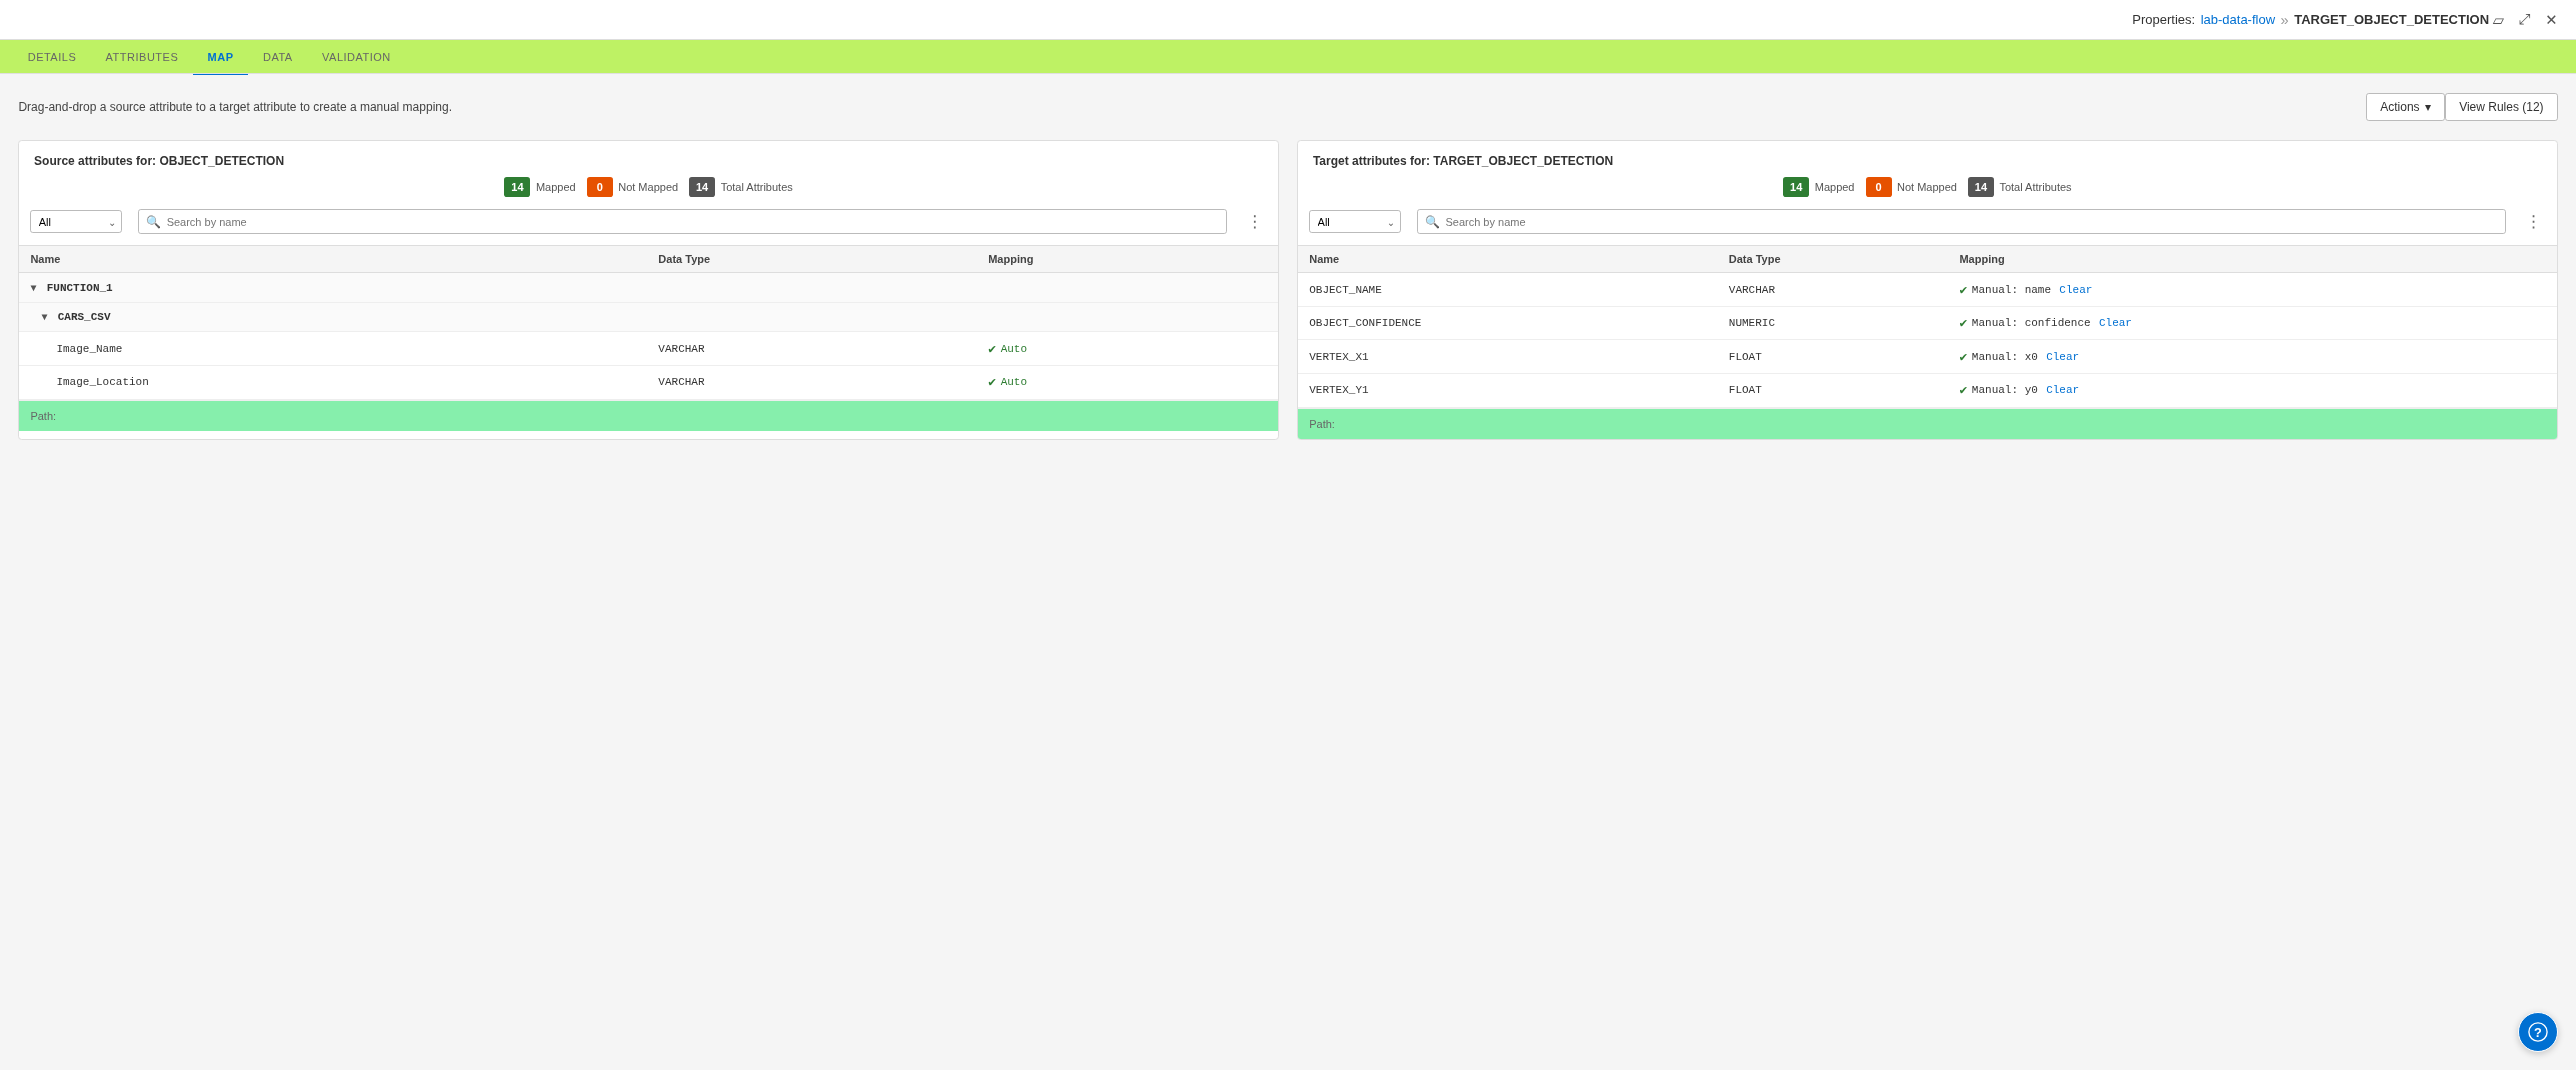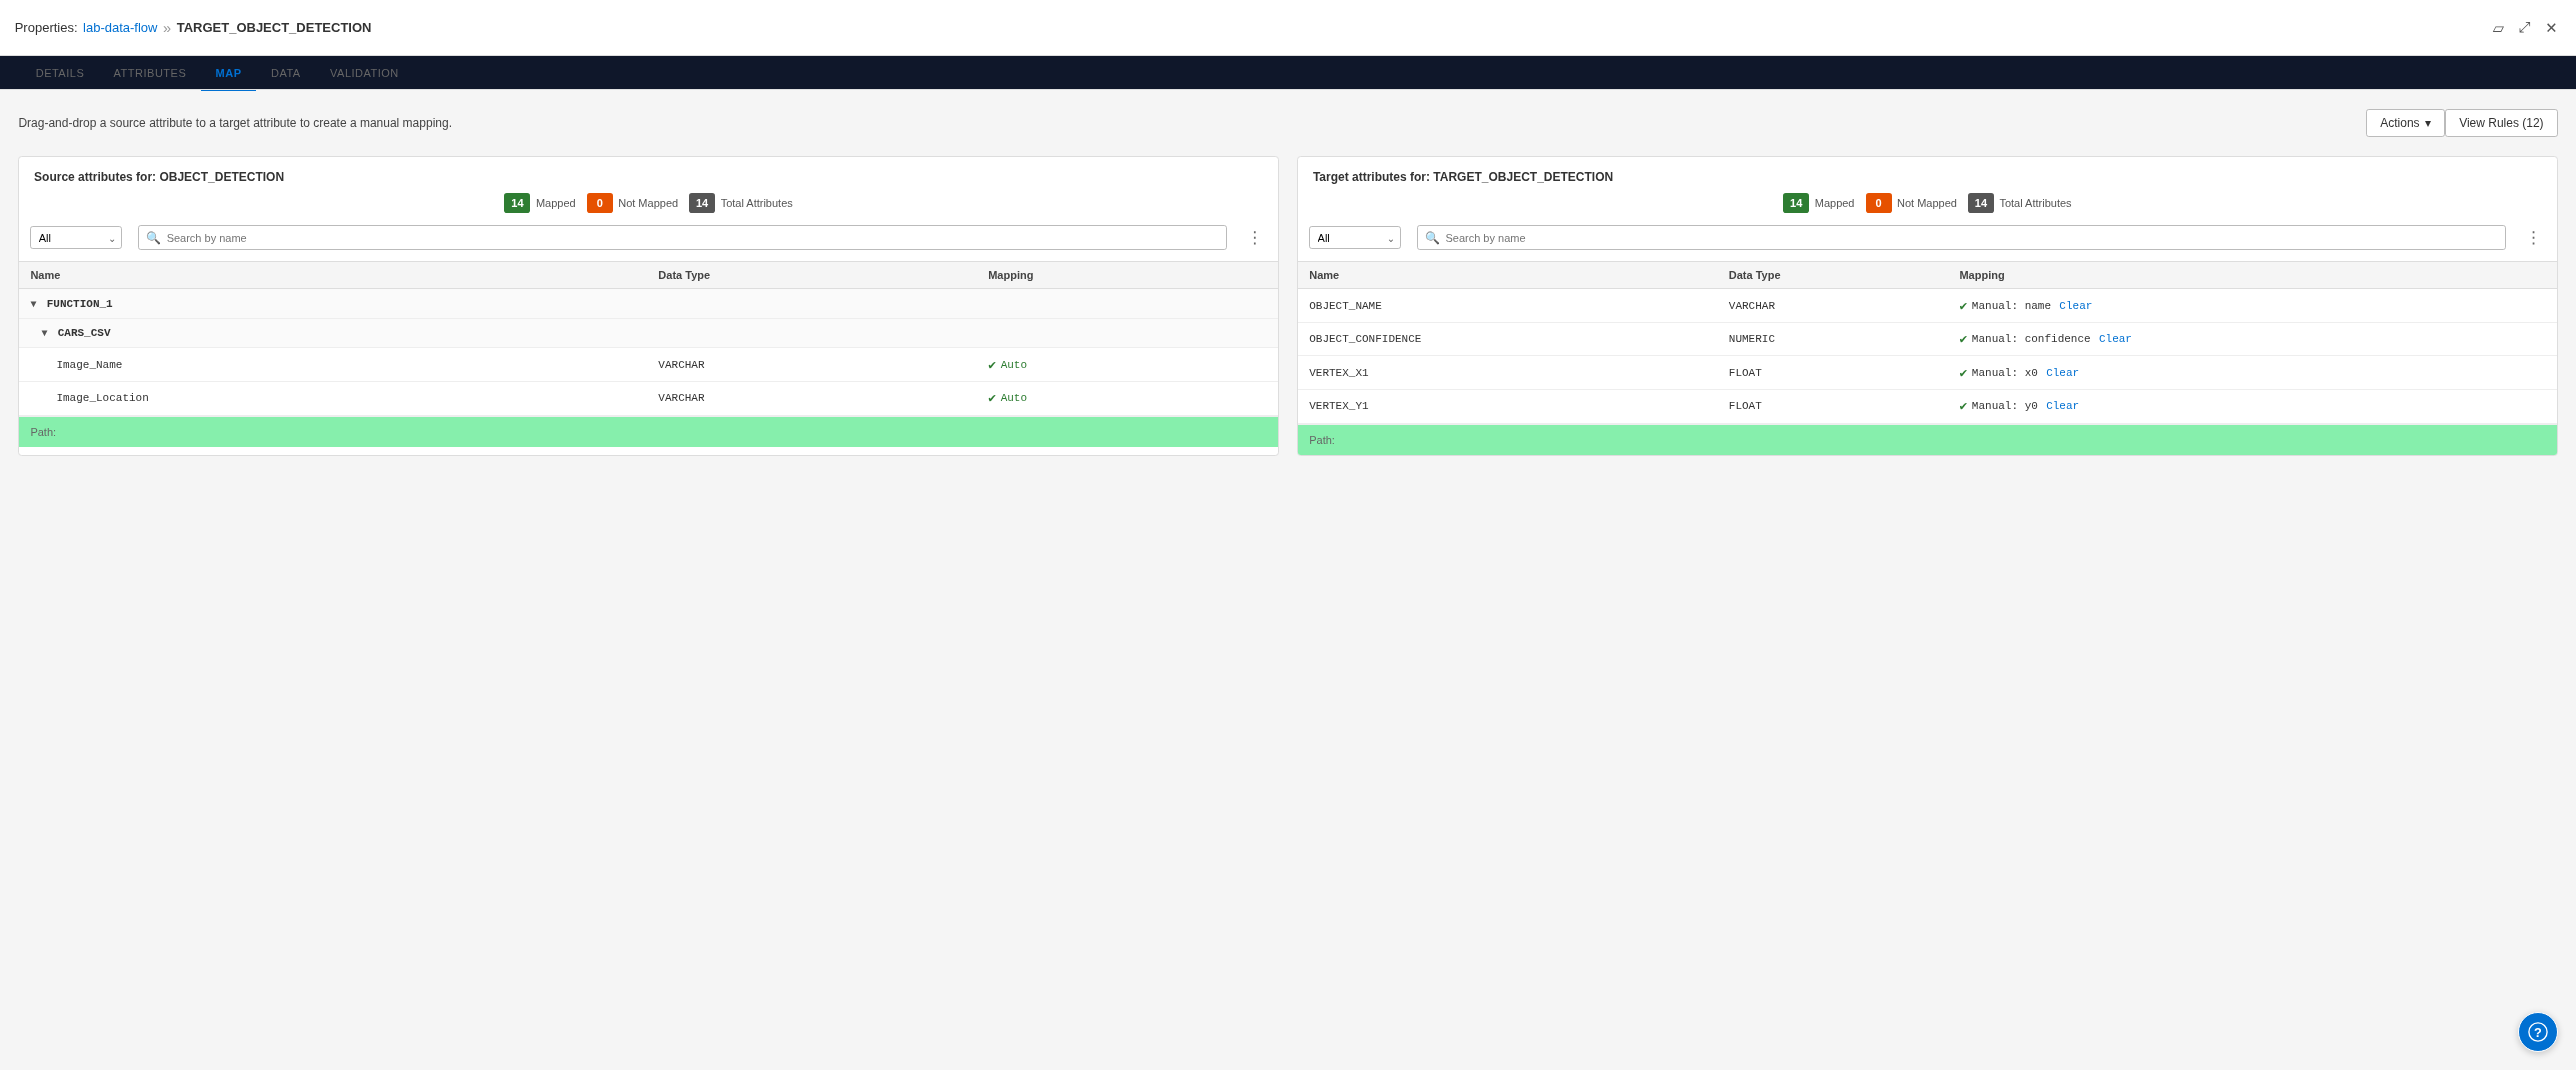--- a/index.html
+++ b/index.html
@@ -1,30 +1,30 @@
 <!DOCTYPE html>
 <html style="font-size:14.7px"><head>
   <meta charset="utf-8">
   <style>
     * { box-sizing: border-box; margin: 0; padding: 0; }
     body { font-family: -apple-system, BlinkMacSystemFont, 'Segoe UI', Arial, sans-serif; font-size: 12px; background: #f5f5f5; color: #333; }
 
     .title-bar {
-      display: flex; align-items: center; justify-content: space-between;
+      display: flex; align-items: center; justify-content: flex-end;
       padding: 7.4px 14.7px; background: #fff; border-bottom: 0.9px solid #ddd;
-      height: 56px;
+      height: 40px;
     }
     .title-bar-left { display: flex; align-items: center; gap: 5.5px; }
     .title-link { color: #0070d2; text-decoration: none; font-size: 13px; }
     .title-sep { color: #999; font-size: 14.7px; }
     .title-name { font-size: 13px; font-weight: 600; color: #333; }
     .title-bar-right { display: flex; gap: 7.4px; }
     .icon-btn { background: none; border: none; cursor: pointer; color: #555; font-size: 14.7px; padding: 3.7px; }
 
-    .tabs { display: flex; align-items: center; padding: 0 21px; background: #0f172a; border-bottom: 1.8px solid #e0e0e0; }
+    .tabs { display: flex; align-items: center; padding: 0 13px; background: #bef264; border-bottom: 1.8px solid #e0e0e0; }
     .tab { padding: 11px 14.7px; cursor: pointer; font-size: 11px; font-weight: 500; color: #666; text-transform: uppercase; letter-spacing: 0.5px; border-bottom: 1.8px solid transparent; margin-bottom: -1.8px; }
     .tab.active { color: #0070d2; border-bottom: 1.8px solid #0070d2; font-weight: 600; }
 
     .main-content { padding: 18.4px 18.4px 9.2px; background: #f5f5f5; min-height: calc(100vh - 81px); }
 
     .desc-row { display: flex; justify-content: space-between; align-items: center; margin-bottom: 18.4px; }
     .desc-text { font-size: 12px; color: #444; }
     .actions-row { display: flex; gap: 0; }
     .actions-btn { display: flex; align-items: center; gap: 5.5px; padding: 6.4px 13px; border: 0.9px solid #bbb; background: #fff; border-radius: 2.8px; cursor: pointer; font-size: 12px; color: #333; font-weight: 500; }
     .view-rules-btn { padding: 6.4px 13px; border: 0.9px solid #bbb; background: #fff; border-radius: 2.8px; cursor: pointer; font-size: 12px; color: #333; font-weight: 500; }

